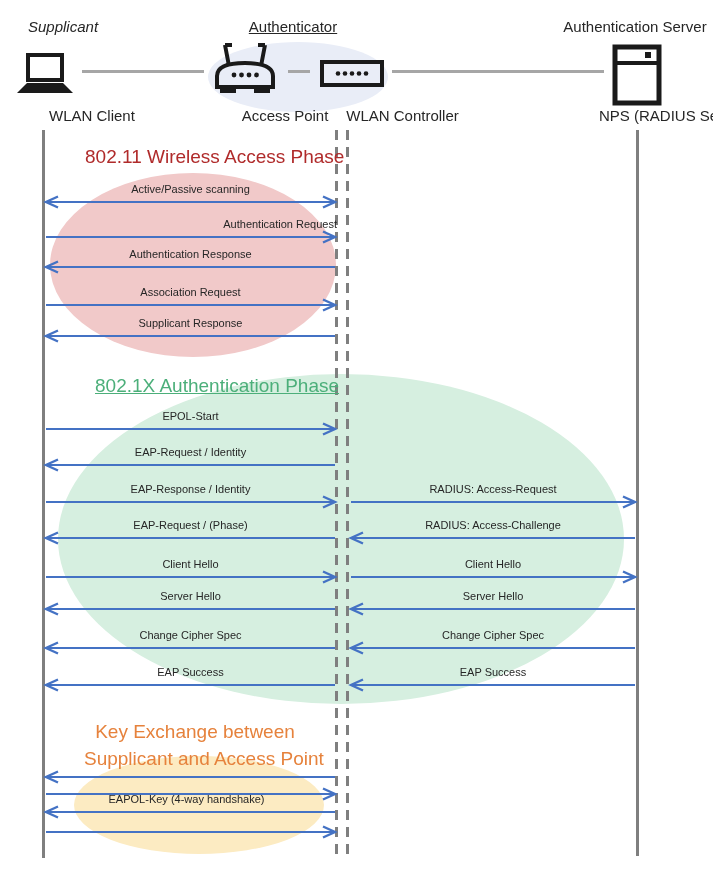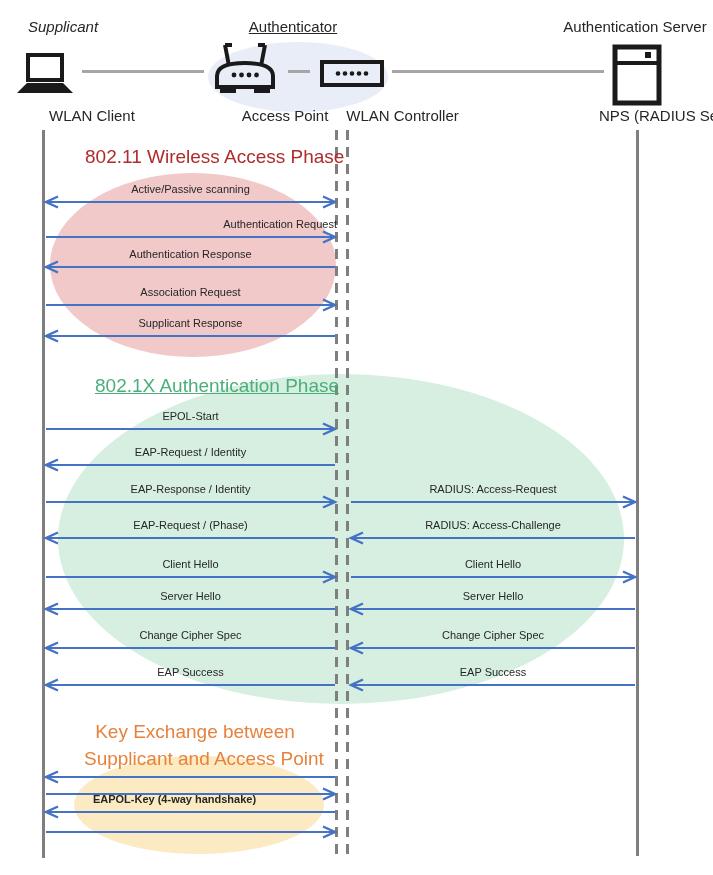--- a/index.html
+++ b/index.html
@@ -194,21 +194,21 @@
       <polyline points="14,2.5 2,8 14,13.5" fill="none" stroke="#4472C4" stroke-width="2.4"></polyline>
     </svg>
     <svg width="293" height="16" class="msg-arrow" style="left: 44px; top: 769px;">
       <line x1="2" y1="8" x2="291" y2="8" stroke="#4472C4" stroke-width="2"></line>
       <polyline points="14,2.5 2,8 14,13.5" fill="none" stroke="#4472C4" stroke-width="2.4"></polyline>
     </svg>
     <svg width="293" height="16" class="msg-arrow" style="left: 44px; top: 786px;">
       <line x1="2" y1="8" x2="291" y2="8" stroke="#4472C4" stroke-width="2"></line>
       <polyline points="279,2.5 291,8 279,13.5" fill="none" stroke="#4472C4" stroke-width="2.4"></polyline>
     </svg>
-    <div class="msg-label" style="left: 28px; width: 293px; top: 790px; font-weight: bold;">EAPOL-Key (4-way handshake)</div>
+    <div class="msg-label" style="left: 40px; width: 293px; top: 790px;">EAPOL-Key (4-way handshake)</div>
     <svg width="293" height="16" class="msg-arrow" style="left: 44px; top: 804px;">
       <line x1="2" y1="8" x2="291" y2="8" stroke="#4472C4" stroke-width="2"></line>
       <polyline points="14,2.5 2,8 14,13.5" fill="none" stroke="#4472C4" stroke-width="2.4"></polyline>
     </svg>
     <svg width="293" height="16" class="msg-arrow" style="left: 44px; top: 824px;">
       <line x1="2" y1="8" x2="291" y2="8" stroke="#4472C4" stroke-width="2"></line>
       <polyline points="279,2.5 291,8 279,13.5" fill="none" stroke="#4472C4" stroke-width="2.4"></polyline>
     </svg>
   </div>
 

